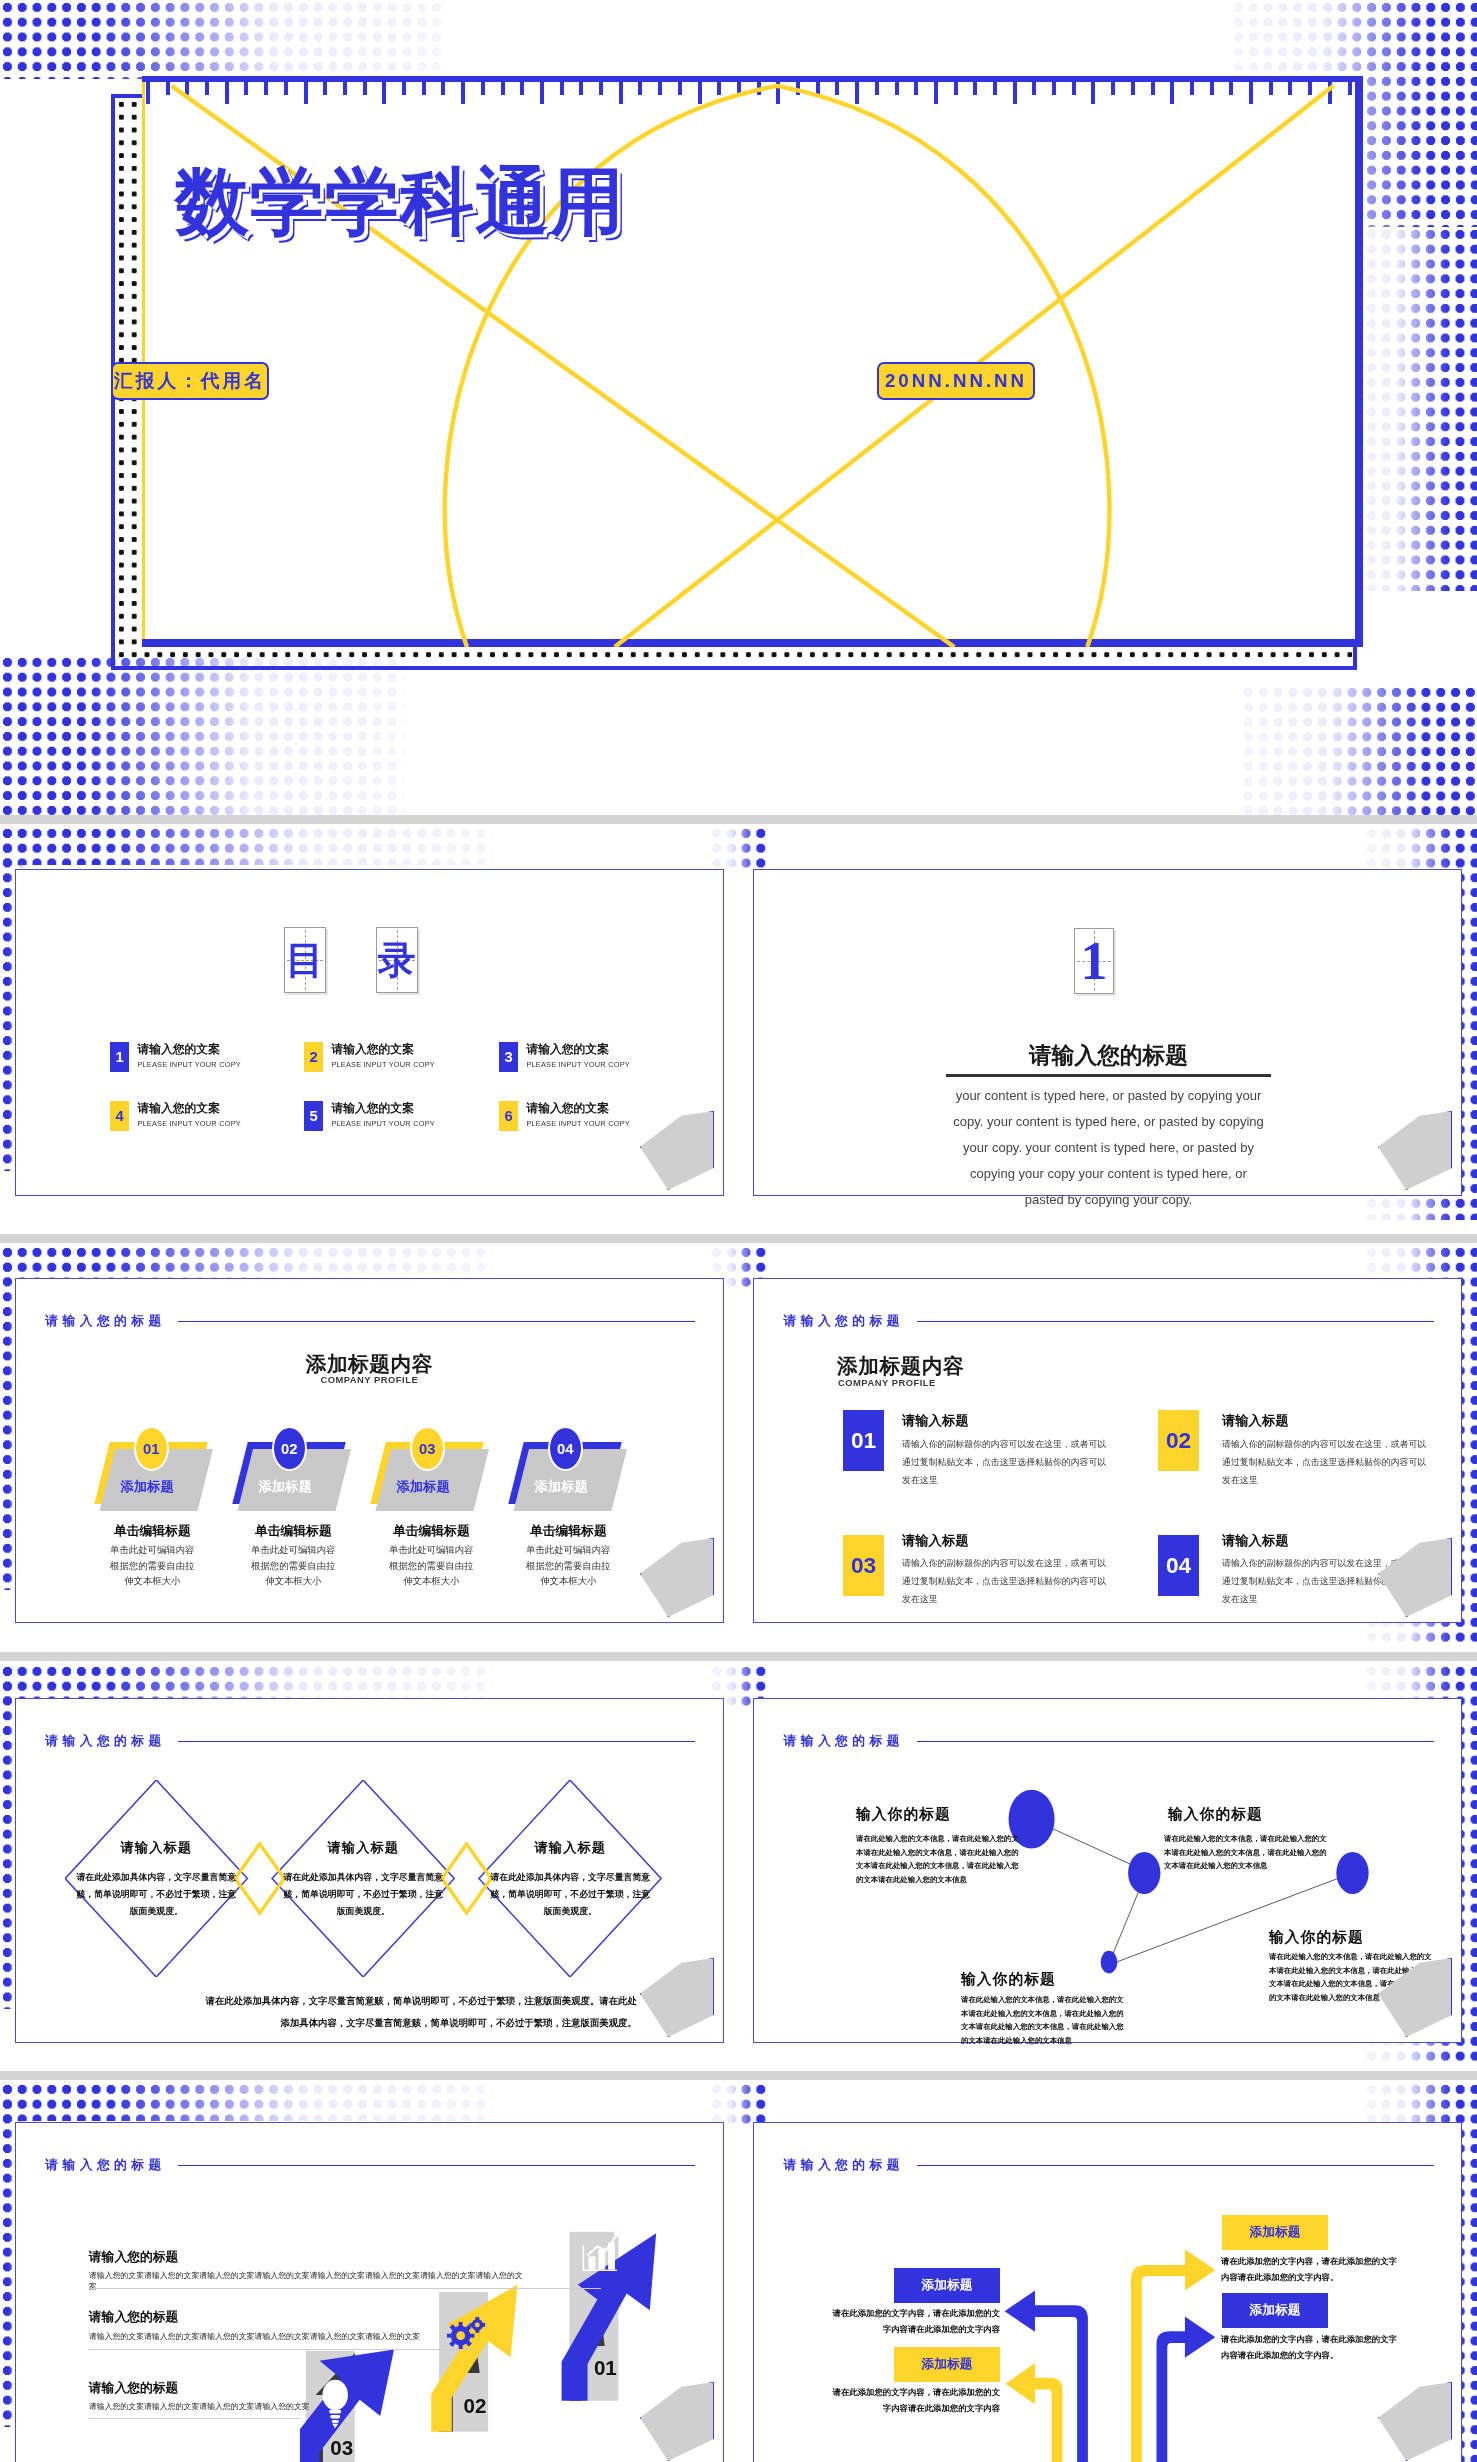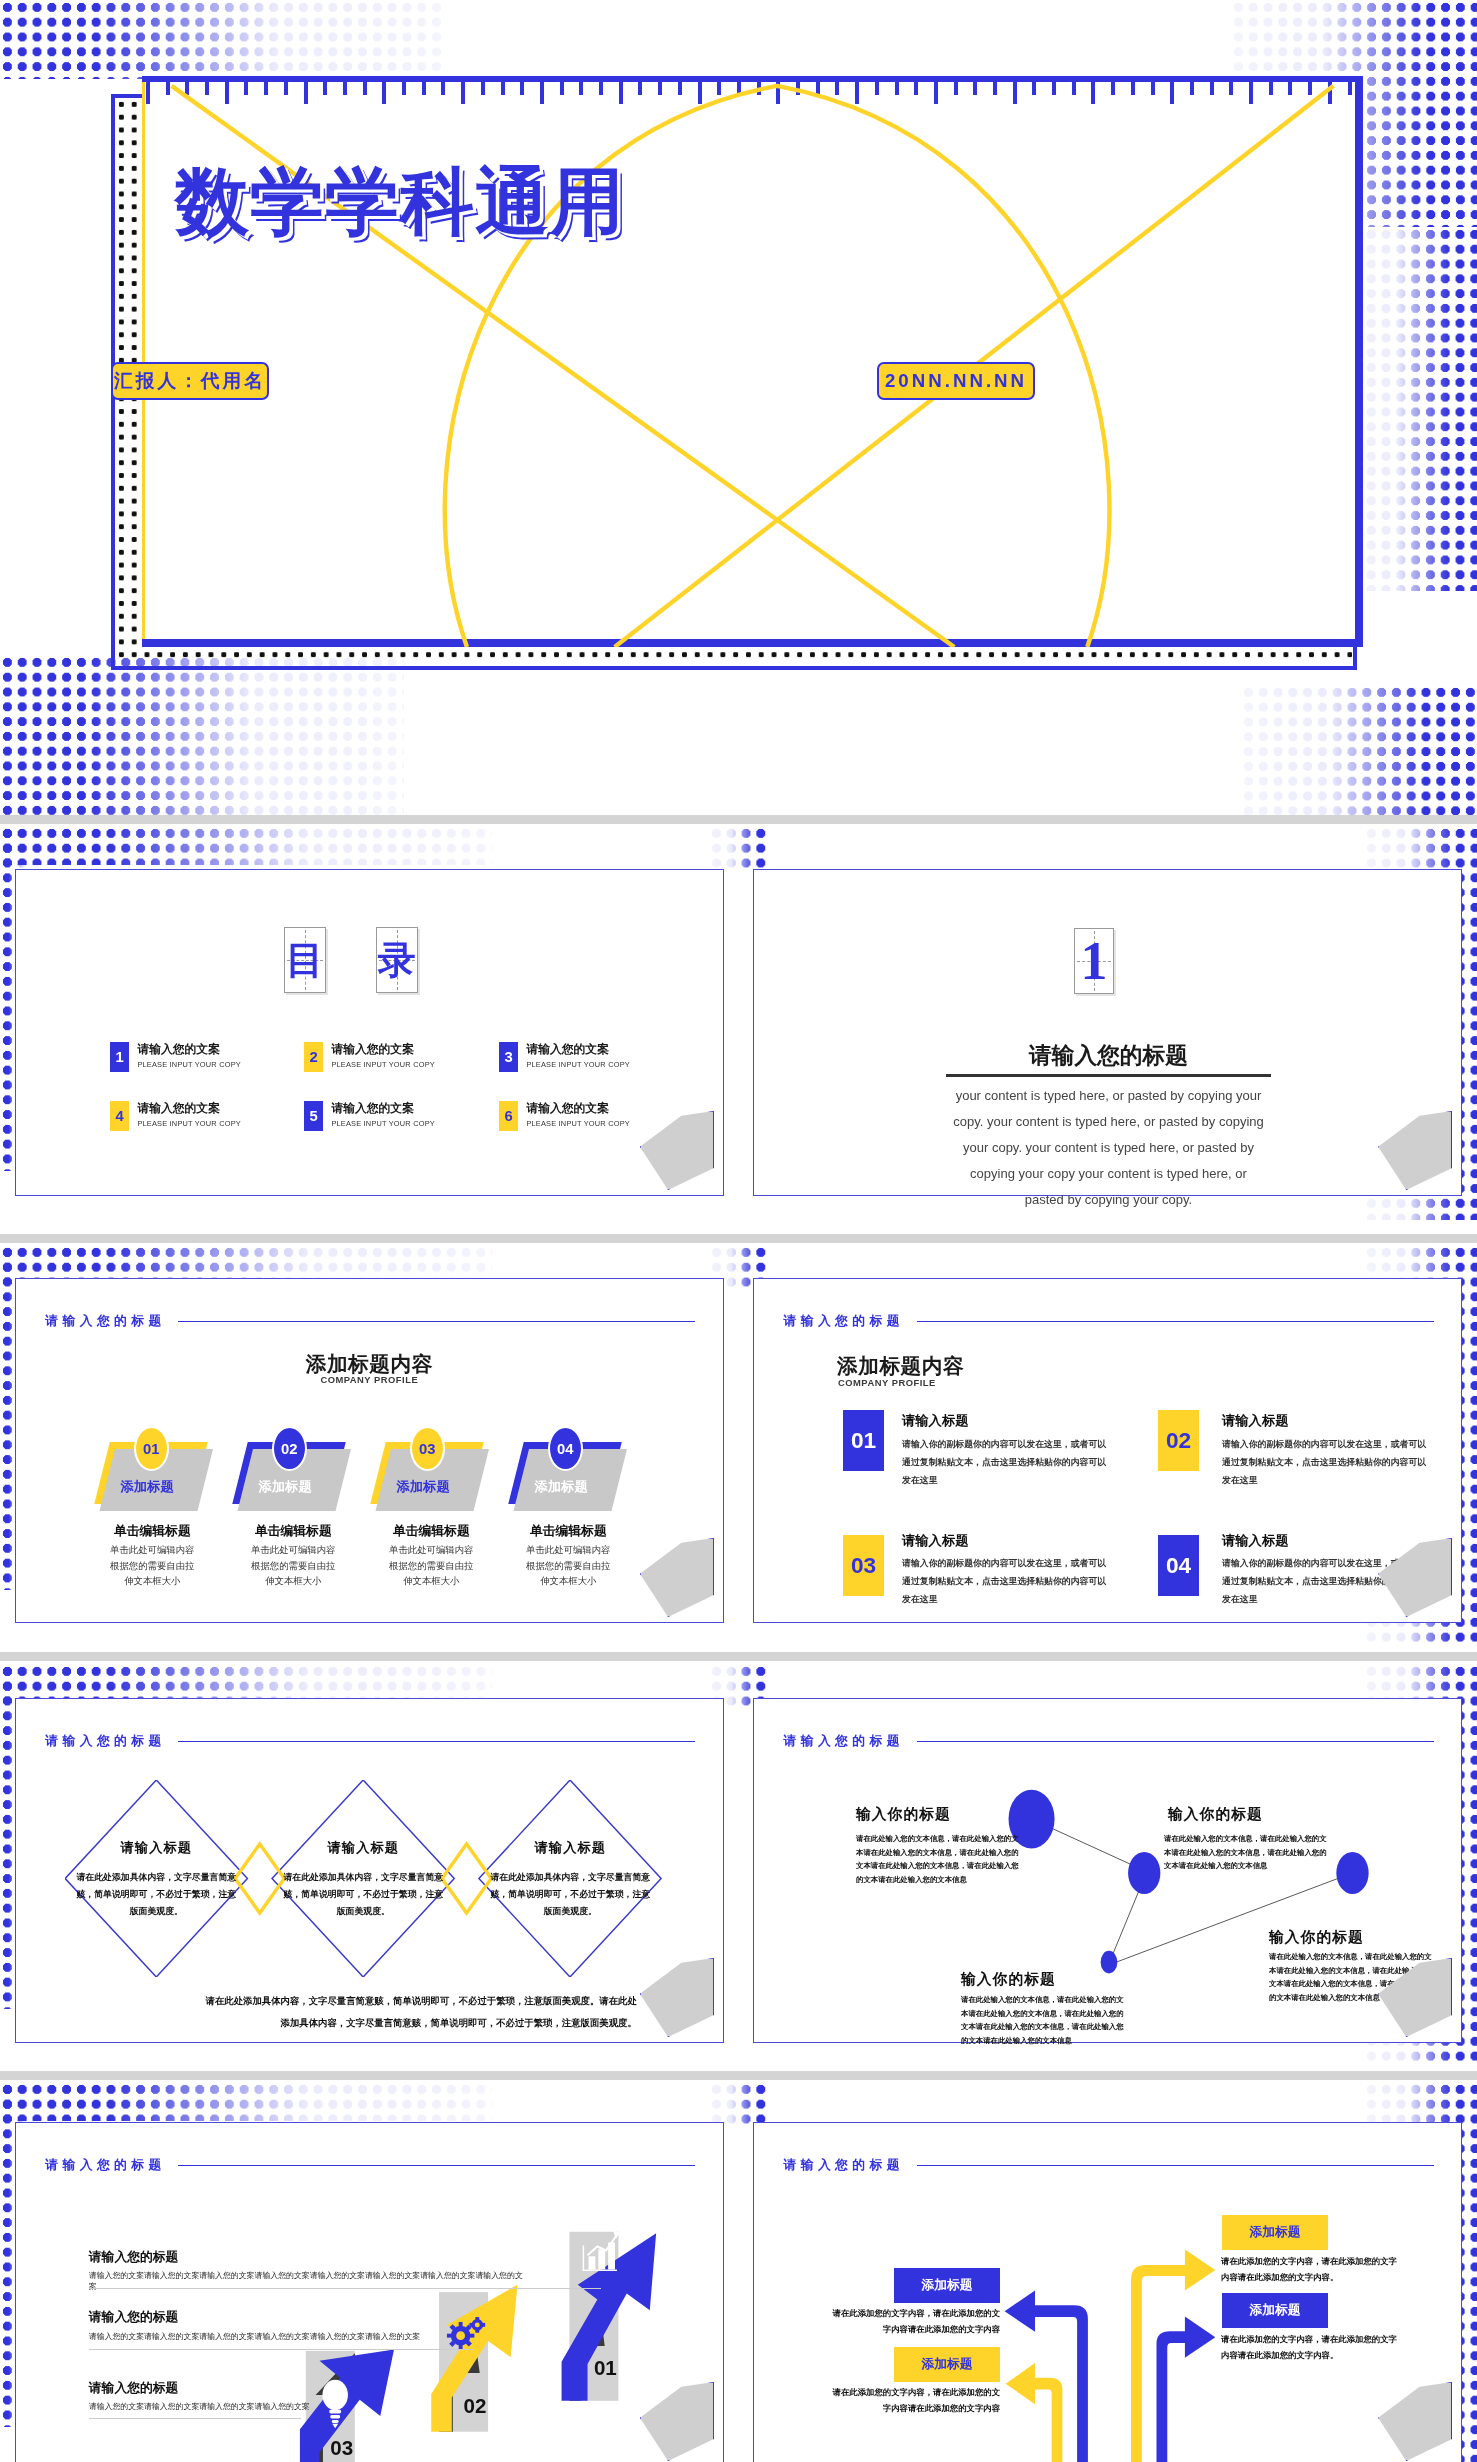--- a/index.html
+++ b/index.html
@@ -105,21 +105,21 @@
              display:flex; align-items:center; justify-content:center; font-size:14.8px; font-weight:bold; }
   .rb-h { position:absolute; text-align:center; font-size:12.8px; font-weight:bold; color:#111; }
   .rb-p { position:absolute; text-align:center; font-size:9.4px; color:#333; line-height:1.65; }
 
   
   .nb { position:absolute; width:41px; height:61px; display:flex; align-items:center; justify-content:center;
         font-size:22.7px; font-weight:bold; }
   .nb.b { background:#3333dd; color:#fff; }
   .nb.y { background:#ffd42a; color:#3333dd; }
   .nb-h { position:absolute; font-size:13.3px; font-weight:bold; color:#111; }
-  .nb-p { position:absolute; font-size:8.9px; color:#333; line-height:2.0; width:207px;font-weight:bold; }
+  .nb-p { position:absolute; font-size:8.9px; color:#333; line-height:2.0; width:207px; }
 
   
   .dia-h { position:absolute; text-align:center; font-size:13.3px; font-weight:bold; color:#111; letter-spacing:1px;}
   .dia-p { position:absolute; text-align:center; font-size:8.9px; font-weight:bold; color:#111; line-height:1.9; width:163px;}
   .dia-foot{ position:absolute; text-align:right; font-size:9.4px; font-weight:bold; color:#111; line-height:2.3; }
 
   
   .nd-h { position:absolute; font-size:14.8px; font-weight:bold; color:#111; letter-spacing:1px;}
   .nd-p { position:absolute; font-size:7.4px; font-weight:bold; color:#111; line-height:1.85; width:163px;}
 

